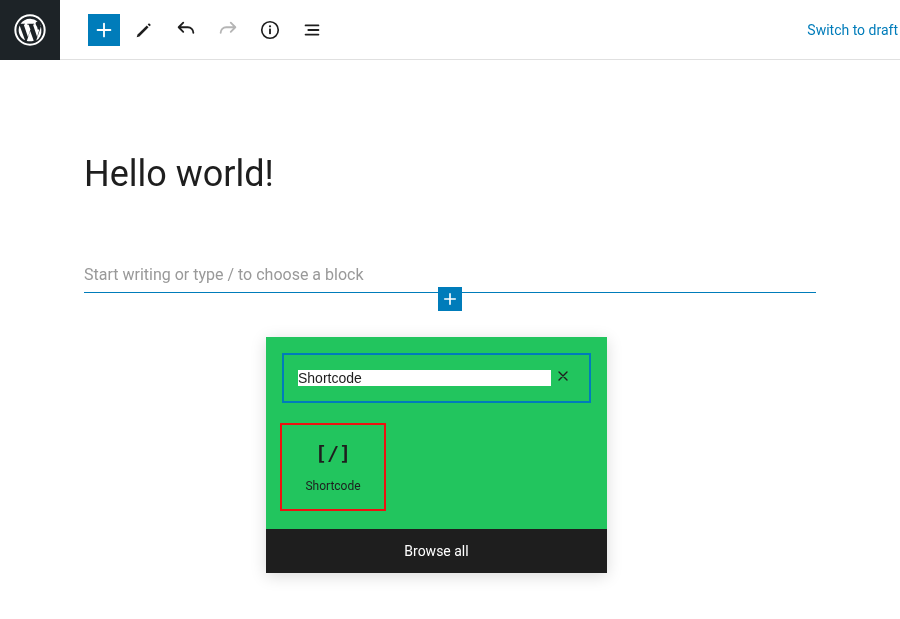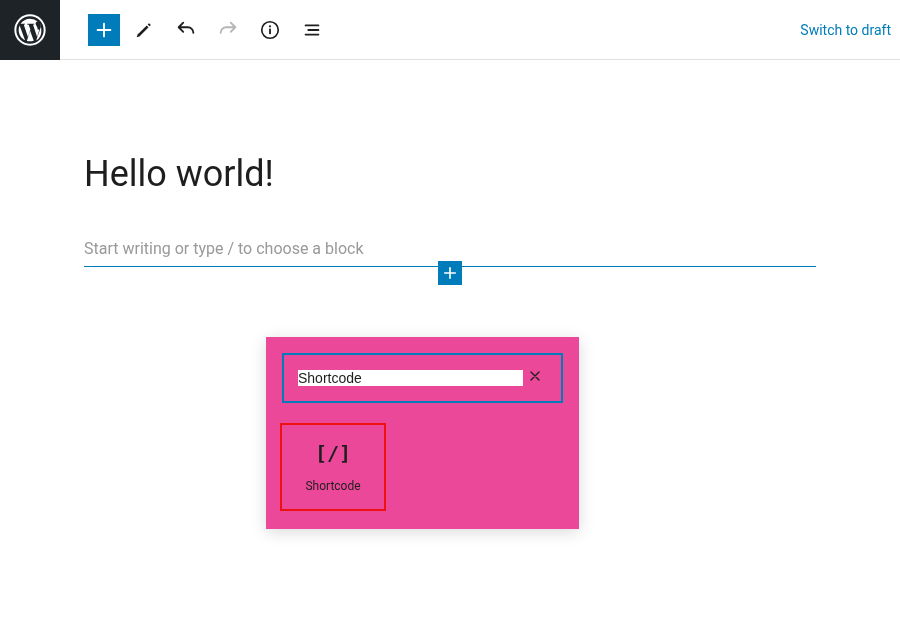--- a/index.html
+++ b/index.html
@@ -7,32 +7,32 @@
     
     .top-bar { display: flex; align-items: center; height: 60px; border-bottom: 1px solid #e0e0e0; }
     .wp-logo { width: 60px; height: 60px; background: #1d2327; display: flex; align-items: center; justify-content: center; }
     .wp-logo svg { width: 32px; height: 32px; }
     
     .toolbar { display: flex; align-items: center; gap: 6px; padding-left: 28px; }
     .add-block-btn { width: 32px; height: 32px; background: #007cba; display: flex; align-items: center; justify-content: center; cursor: pointer; }
     .tool-btn { width: 36px; height: 36px; display: flex; align-items: center; justify-content: center; cursor: pointer; color: #1e1e1e; }
     .tool-btn.disabled { color: #b5b5b5; cursor: default; }
     
-    .top-right { margin-left: auto; padding-right: 9px; }
+    .top-right { margin-left: auto; padding-right: 2px; }
     .switch-draft { color: #007cba; font-size: 14px; cursor: pointer; }
     
     .editor-content { padding: 0 84px; position: relative; }
     .post-title { font-size: 36px; font-weight: 400; color: #1e1e1e; margin-top: 93px; }
     
-    .block-line { margin-top: 44px; position: relative; }
+    .block-line { margin-top: 70px; position: relative; }
     .block-placeholder { color: #999; font-size: 16px; padding-bottom: 8px; }
     .block-divider { height: 1px; background: #007cba; width: 100%; }
     .inline-add-btn { position: absolute; left: 50%; transform: translateX(-50%); top: 22px; width: 24px; height: 24px; background: #007cba; display: flex; align-items: center; justify-content: center; cursor: pointer; }
     
-    .popover { position: absolute; left: 266px; top: 337px; width: 313px; background: #ec4899; box-shadow: 0 3px 15px rgba(0,0,0,0.15); }
+    .popover { position: absolute; left: 266px; top: 337px; width: 341px; background: #22c55e; box-shadow: 0 3px 15px rgba(0,0,0,0.15); }
     .search-row { padding: 16px; }
     .search-box { display: flex; align-items: center; border: 2px solid #007cba; height: 50px; padding: 0 14px; }
     .search-input { flex: 1; border: none; outline: none; font-size: 14px; color: #1e1e1e; }
     .clear-btn { cursor: pointer; padding: 4px; }
     
     .results { padding: 4px 14px 18px 14px; }
     .block-tile { width: 106px; height: 88px; border: 2px solid #e11; display: flex; flex-direction: column; align-items: center; justify-content: center; gap: 14px; cursor: pointer; }
     .shortcode-icon { font-size: 20px; font-weight: 600; color: #1e1e1e; font-family: monospace; }
     .block-tile-label { font-size: 12px; color: #1e1e1e; }
     
@@ -111,13 +111,14 @@
           </svg>
       </span>
     </div>
   </div>
   <div class="results">
     <div class="block-tile">
       <span class="shortcode-icon">[/]</span>
       <span class="block-tile-label">Shortcode</span>
     </div>
   </div>
+  <div class="browse-all">Browse all</div>
 </div>
 
 </body></html>

